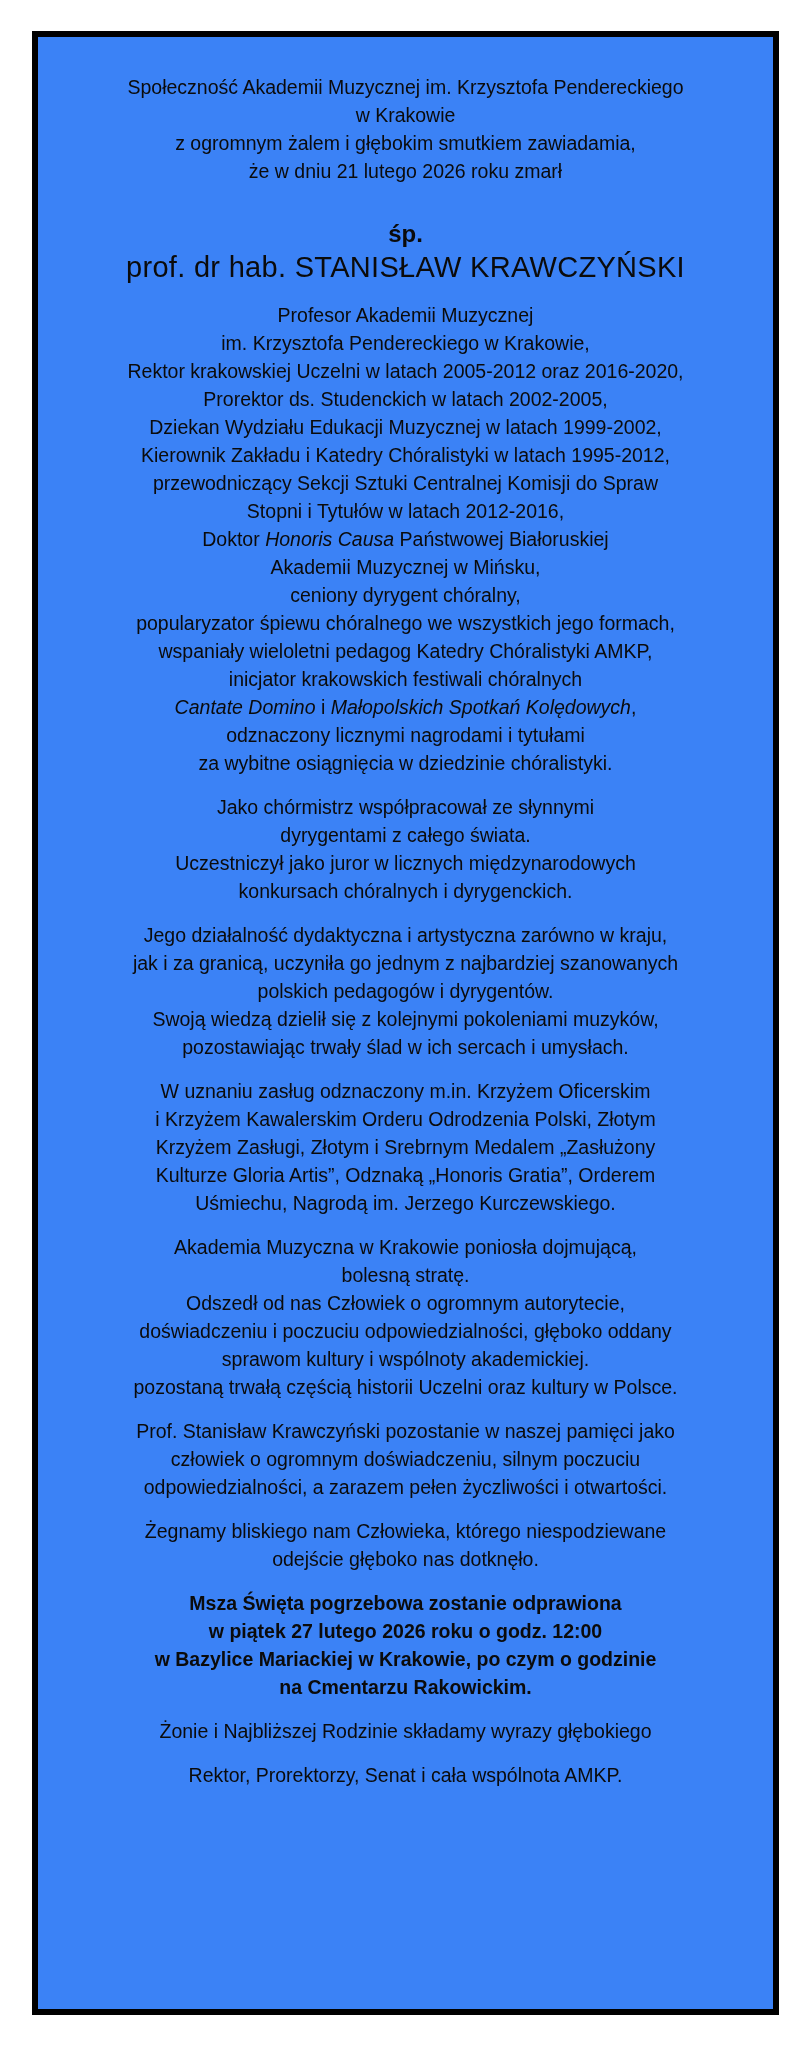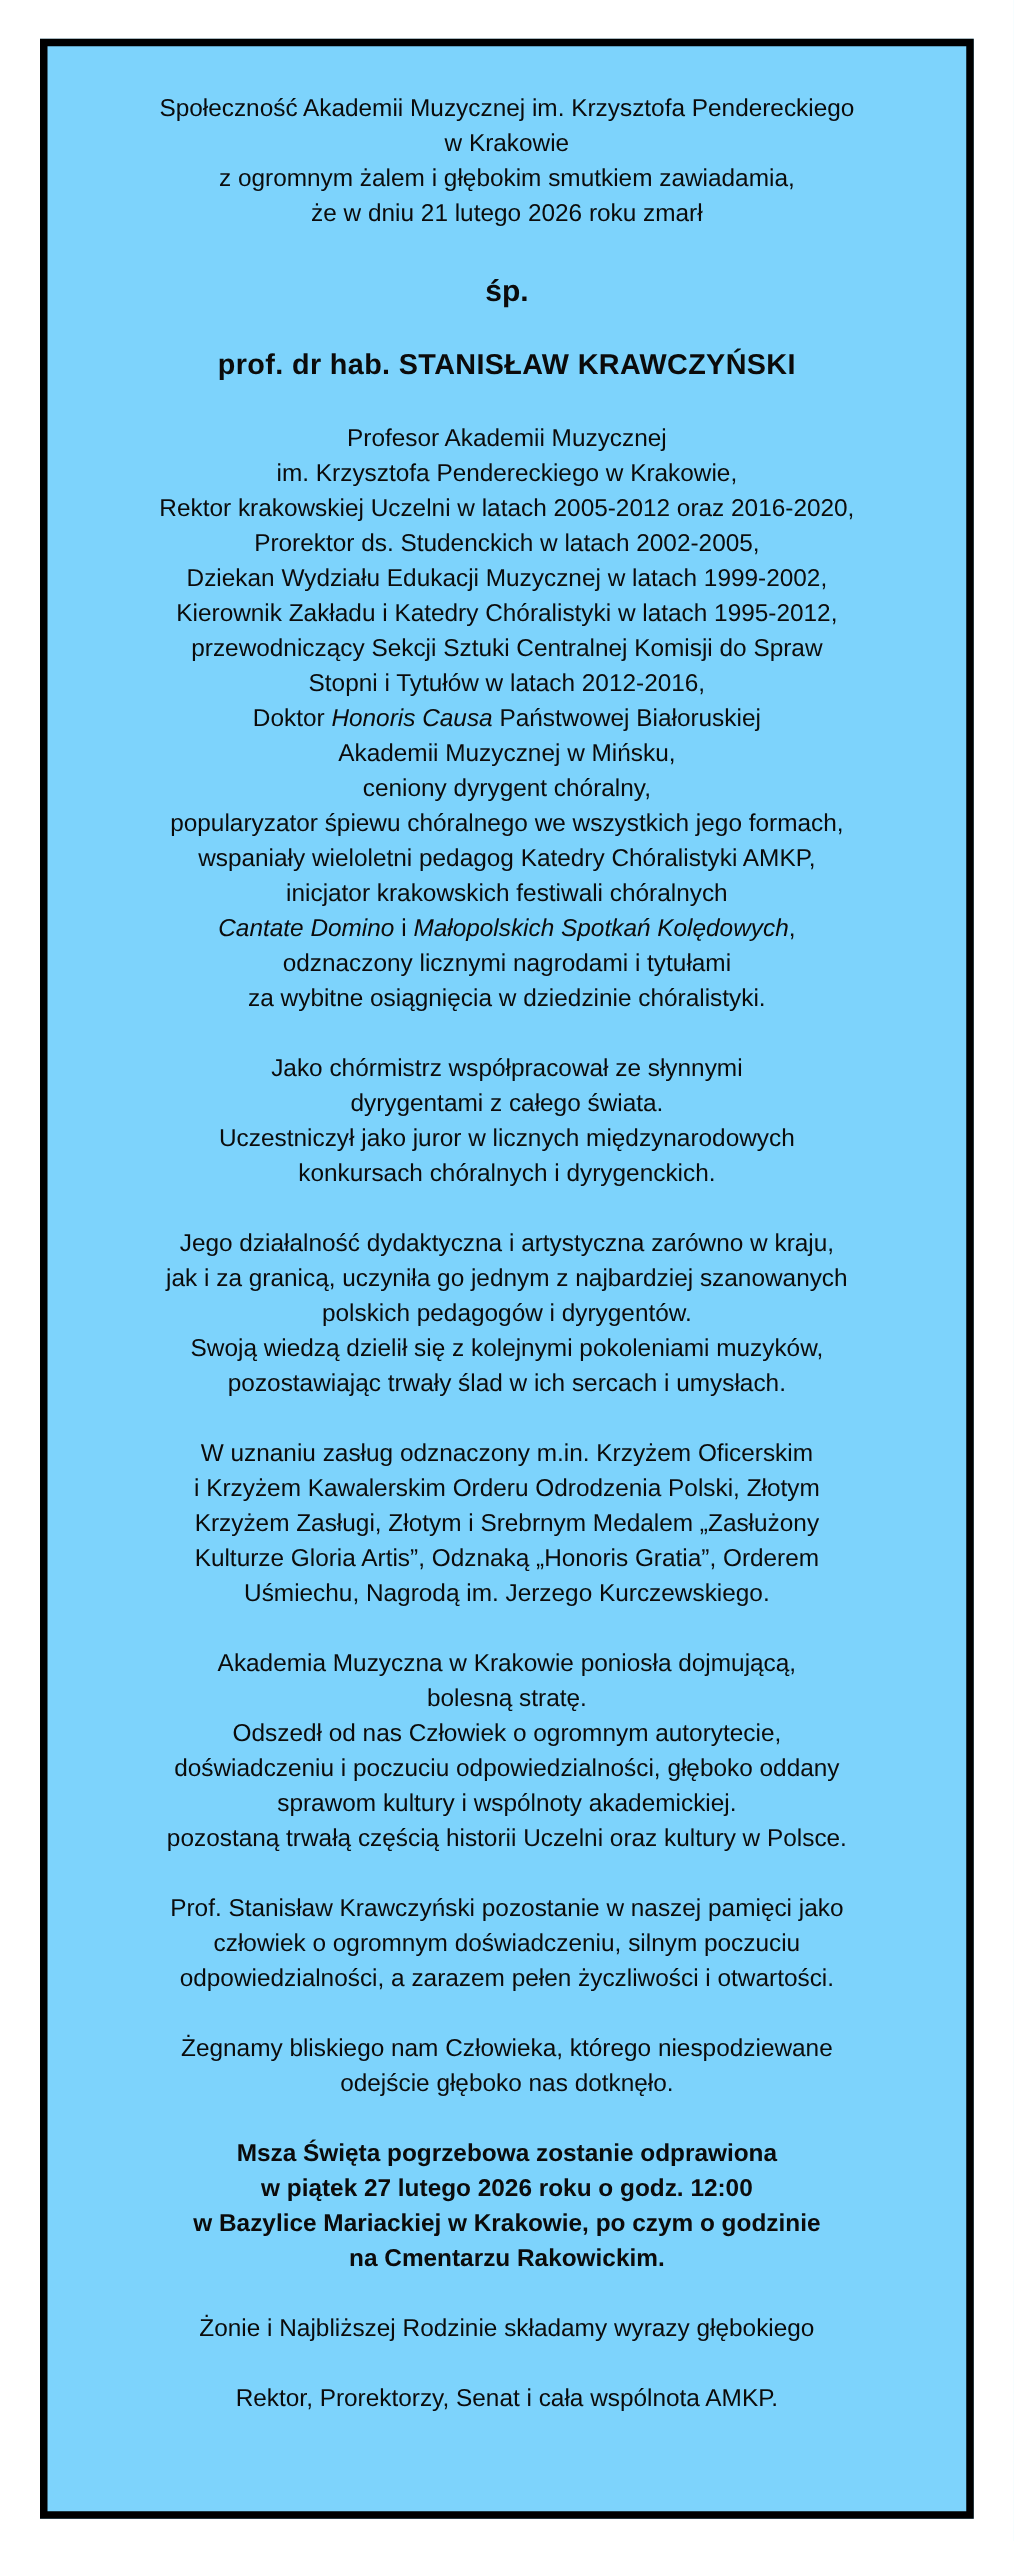--- a/index.html
+++ b/index.html
@@ -15,43 +15,42 @@
     color: #0b0b0b;
   }
   .frame {
     position: absolute;
     left: 32px;
     top: 31px;
     width: 747px;
     height: 1984px;
     box-sizing: border-box;
     border: 6px solid #000000;
-    background: #7dd3fc;
+    background: #3b82f6;
     padding: 36px 18px 0 18px;
     text-align: center;
     overflow: hidden;
   }
   .line {
     font-size: 19.5px;
     line-height: 28px;
     white-space: nowrap;
   }
-  .block { margin-top: 28px; }
+  .block { margin-top: 16px; }
   .block.first { margin-top: 0; }
   .honorific {
     margin-top: 34px;
     font-size: 24px;
     font-weight: bold;
     line-height: 30px;
     text-align: center;
   }
   .deceased-name {
-    margin-top: 24px;
-    font-size: 23px;
-    font-weight: bold;
+    font-size: 29px;
+    font-weight: normal;
     line-height: 36px;
     letter-spacing: 0.3px;
     white-space: nowrap;
   }
   .bold-block .line { font-weight: bold; }
   em { }
 </style>
 </head>
 <body>
 

